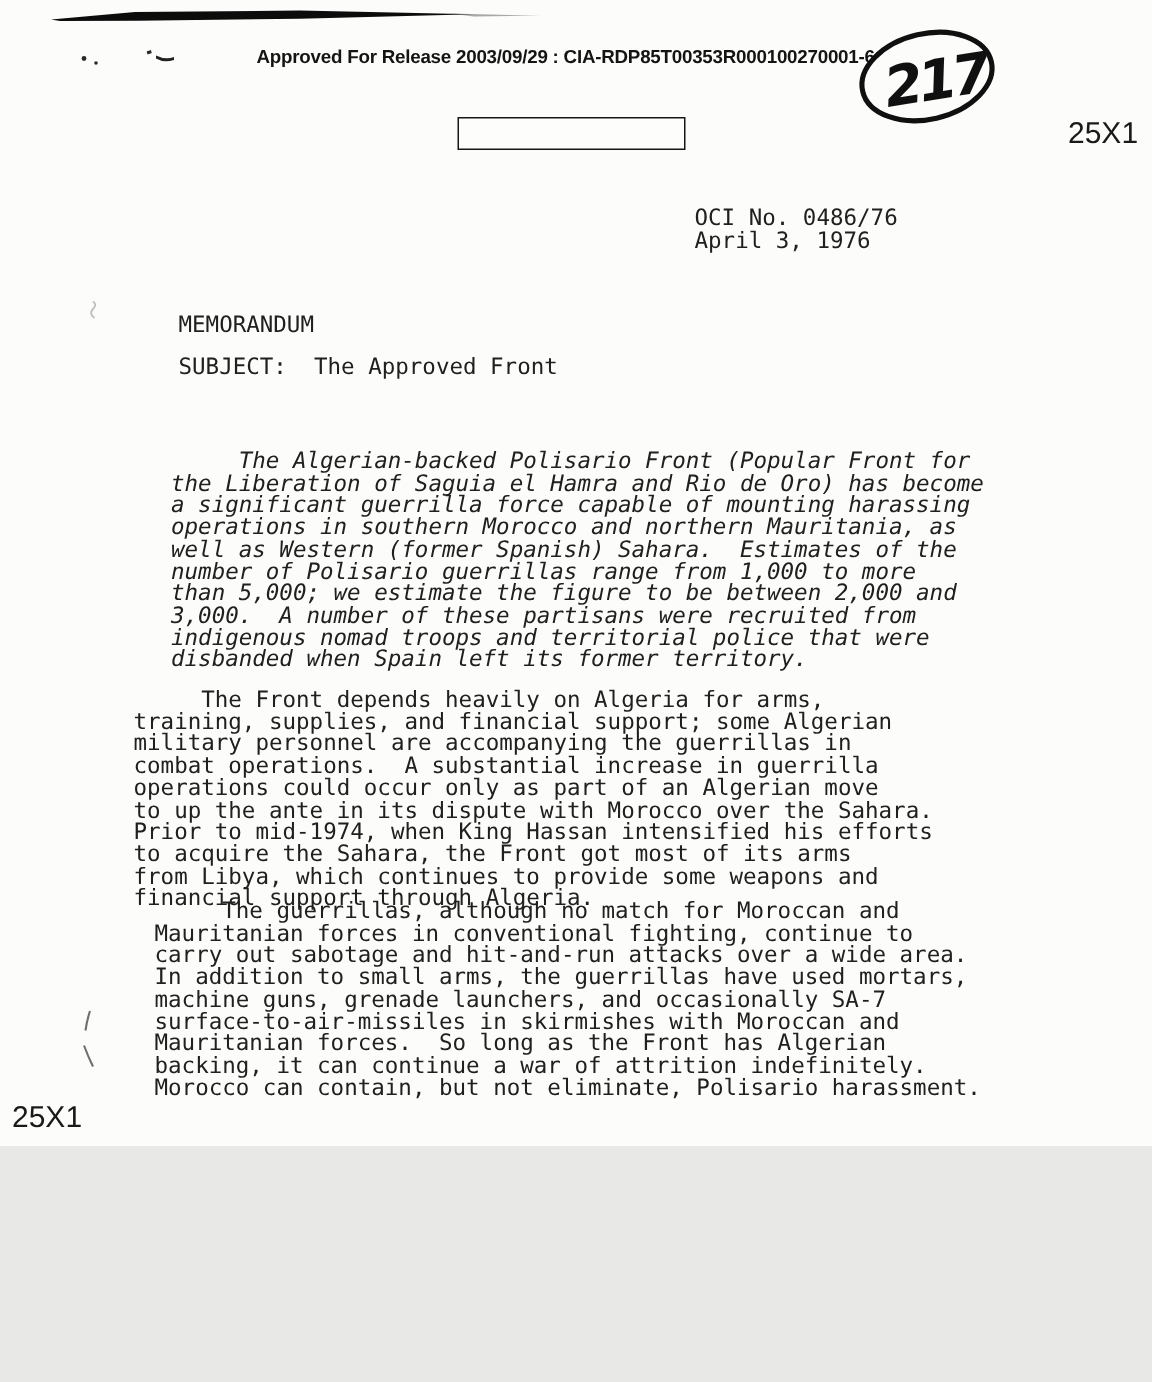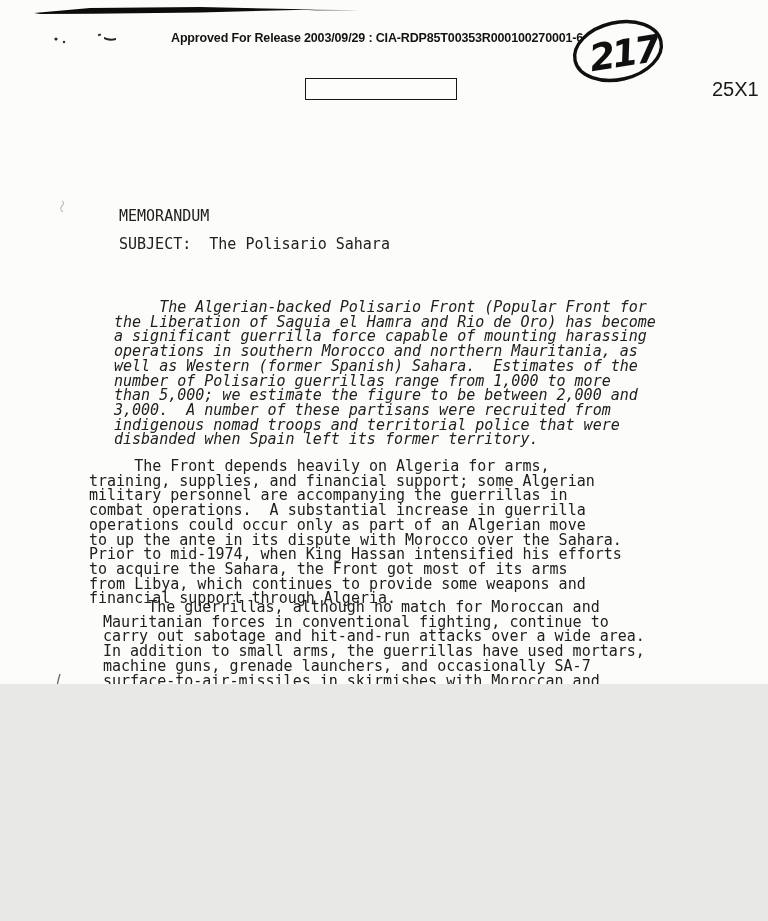--- a/index.html
+++ b/index.html
@@ -1,18 +1,18 @@
 <!DOCTYPE html>
 <html><head>
 <meta charset="utf-8">
 <style>
   html,body{margin:0;padding:0;background:#e8e8e6;}
   .page{
     position:relative;
-    width:768px;height:684px;
+    width:768px;height:764px;
     margin:0 auto;
     background:#fcfcfa;
     overflow:hidden;
     font-family:"DejaVu Sans Mono", monospace;
     color:#1c1c1c;
   }
   .abs{position:absolute;}
   .approval{
     font-family:"Liberation Sans", sans-serif;
     font-weight:bold;
@@ -87,24 +87,26 @@
 
   <svg class="overlay hand-217" width="768" height="921" viewBox="0 0 768 921">
     <ellipse cx="618" cy="51" rx="44" ry="28.5" fill="none" stroke="#101010" stroke-width="3.4" transform="rotate(-13 618 51)"></ellipse>
     <text x="589" y="67" font-family="DejaVu Sans, sans-serif" font-weight="700" font-style="italic" font-size="37" letter-spacing="-3" fill="#101010" transform="rotate(-9 618 51)">217</text>
   </svg>
 
   <div class="redaction thin" style="left:305px;top:78px;width:152px;height:22px;"></div>
 
   <div class="abs marking" style="left:712px;top:78px;">25X1</div>
 
+  <pre class="typed meta abs" style="left:463px;top:138px;"><span>OCI No. 0486/76</span>
+<span>April 3, 1976</span></pre>
 
   <pre class="typed abs" style="left:119px;top:209px;">MEMORANDUM</pre>
 
-  <pre class="typed abs" style="left:119px;top:237px;">SUBJECT:  The Polisario Sahara</pre>
+  <pre class="typed abs" style="left:119px;top:237px;">SUBJECT:  The Approved Front</pre>
 
   <pre class="typed abs" style="left:114px;top:300px;font-style:italic;">     The Algerian-backed Polisario Front (Popular Front for
 the Liberation of Saguia el Hamra and Rio de Oro) has become
 a significant guerrilla force capable of mounting harassing
 operations in southern Morocco and northern Mauritania, as
 well as Western (former Spanish) Sahara.  Estimates of the
 number of Polisario guerrillas range from 1,000 to more
 than 5,000; we estimate the figure to be between 2,000 and
 3,000.  A number of these partisans were recruited from
 indigenous nomad troops and territorial police that were

